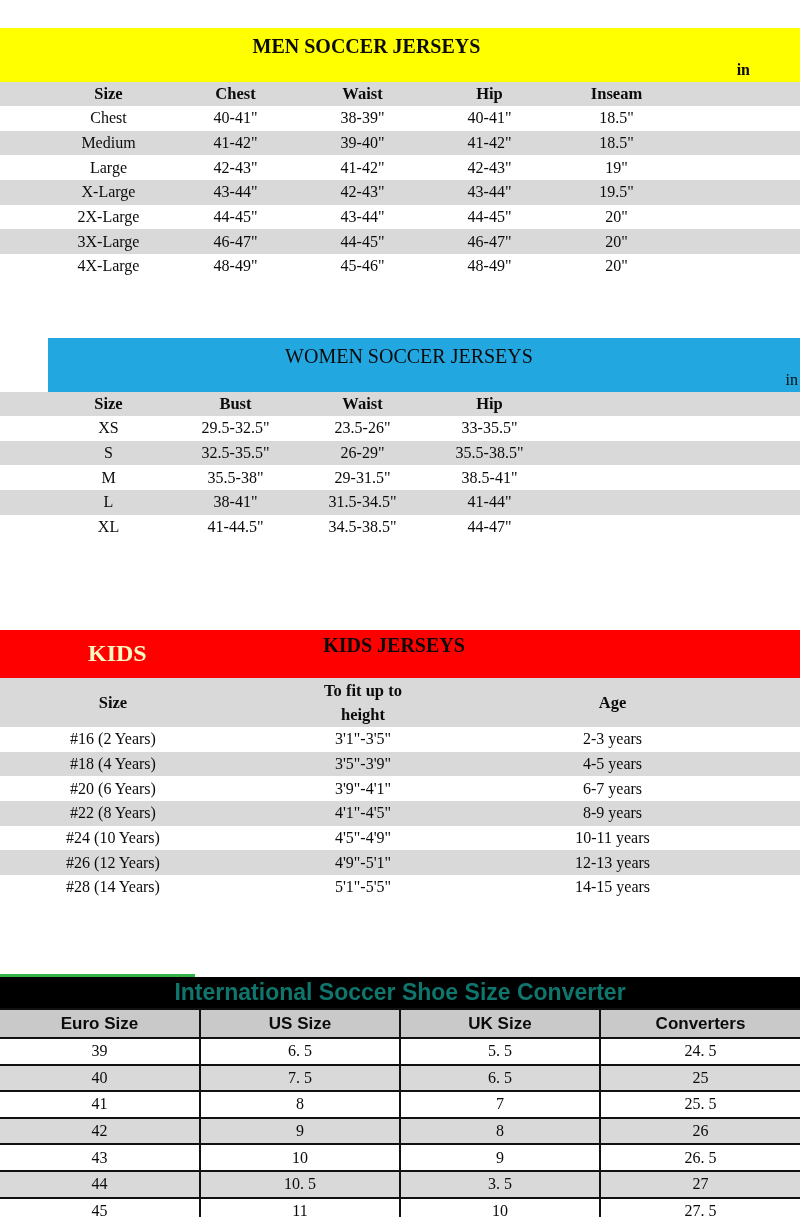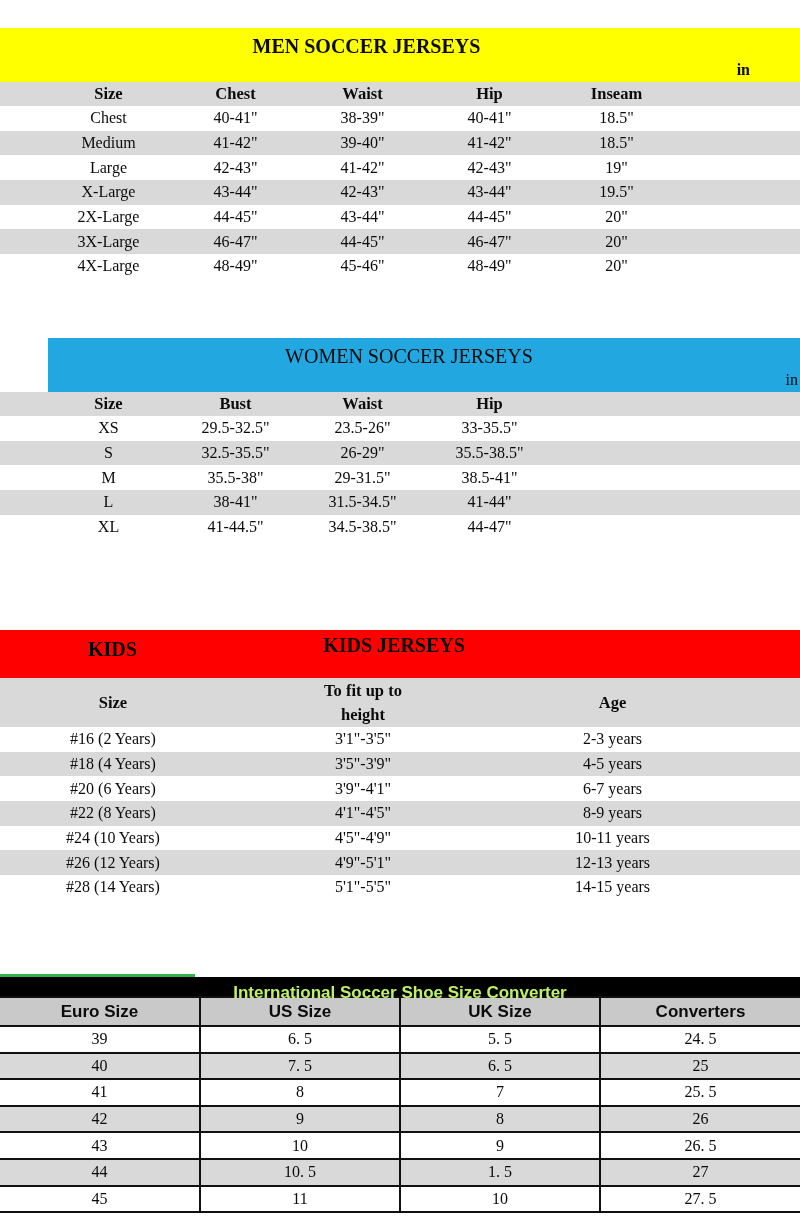--- a/index.html
+++ b/index.html
@@ -13,41 +13,41 @@
 
   .men-banner{top:28px;height:54px;background:#ffff00;}
   .men-banner .banner-title{font-weight:bold;padding-right:78px;margin-left:11px;}
   .men-banner .banner-unit{font-weight:bold;}
 
   .women-banner{top:338px;height:54px;background:#22a7e0;margin-left:48px;}
   .women-banner .banner-title{font-weight:normal;padding-right:78px;}
 
   .kids-banner{top:630px;height:48px;background:#fe0000;}
   .kids-banner .banner-title{font-weight:bold;padding-right:12px;padding-top:3px;}
-  .kids-corner{position:absolute;left:88px;bottom:17px;font-size:20px;font-weight:bold;color:#000000;}
+  .kids-corner{position:absolute;left:88px;bottom:11px;font-size:24px;font-weight:bold;color:#fef9c3;}
 
   
   table{border-collapse:collapse;table-layout:fixed;}
   .jersey-table{position:absolute;left:0;width:800px;text-align:center;font-size:16px;}
   .jersey-table th{font-size:16.5px;font-weight:bold;padding:0;}
   .jersey-table td{padding:0;}
   .jersey-table thead tr{background:#d9d9d9;height:24px;}
   .jersey-table tbody tr{height:24.7px;}
   .jersey-table tbody tr:nth-of-type(even){background:#d9d9d9;}
   .men-table{top:82px;}
   .women-table{top:392px;}
   .kids-table{top:678px;}
   .kids-table thead tr{height:49px;}
   .kids-table th .wrap{display:inline-block;width:120px;line-height:1.45;}
 
   
   .green-line{position:absolute;top:974px;left:0;width:195px;height:4px;background:#32b44a;}
   .shoes-section{position:absolute;top:977px;left:0;width:800px;}
-  .shoe-banner{height:19px;background:#000000;color:#bef264;
-               font-family:"Liberation Sans",sans-serif;font-weight:bold;font-size:17px;
+  .shoe-banner{height:31px;background:#000000;color:#0f766e;
+               font-family:"Liberation Sans",sans-serif;font-weight:bold;font-size:23px;
                text-align:center;line-height:31px;}
   .shoes-table{width:800px;text-align:center;}
   .shoes-table th{font-family:"Liberation Sans",sans-serif;font-weight:bold;font-size:17px;
                   background:#c9c9c9;height:27px;border-top:2px solid #111;border-bottom:2px solid #111;padding:0;margin-top:39px;}
   .shoes-table td{font-size:16px;height:24.6px;border-bottom:2px solid #111;padding:0;}
   .shoes-table td:not(:first-child),.shoes-table th:not(:first-child){border-left:2px solid #111;}
   .shoes-table tbody tr:nth-of-type(even){background:#d9d9d9;}
 </style>
 </head>
 <body>
@@ -348,21 +348,21 @@
           <tr>
             <td>43</td>
             <td>10</td>
             <td>9</td>
             <td>26. 5</td>
           </tr>
 
           <tr>
             <td>44</td>
             <td>10. 5</td>
-            <td>1. 5</td>
+            <td>3. 5</td>
             <td>27</td>
           </tr>
 
           <tr>
             <td>45</td>
             <td>11</td>
             <td>10</td>
             <td>27. 5</td>
           </tr>
         </tbody>

